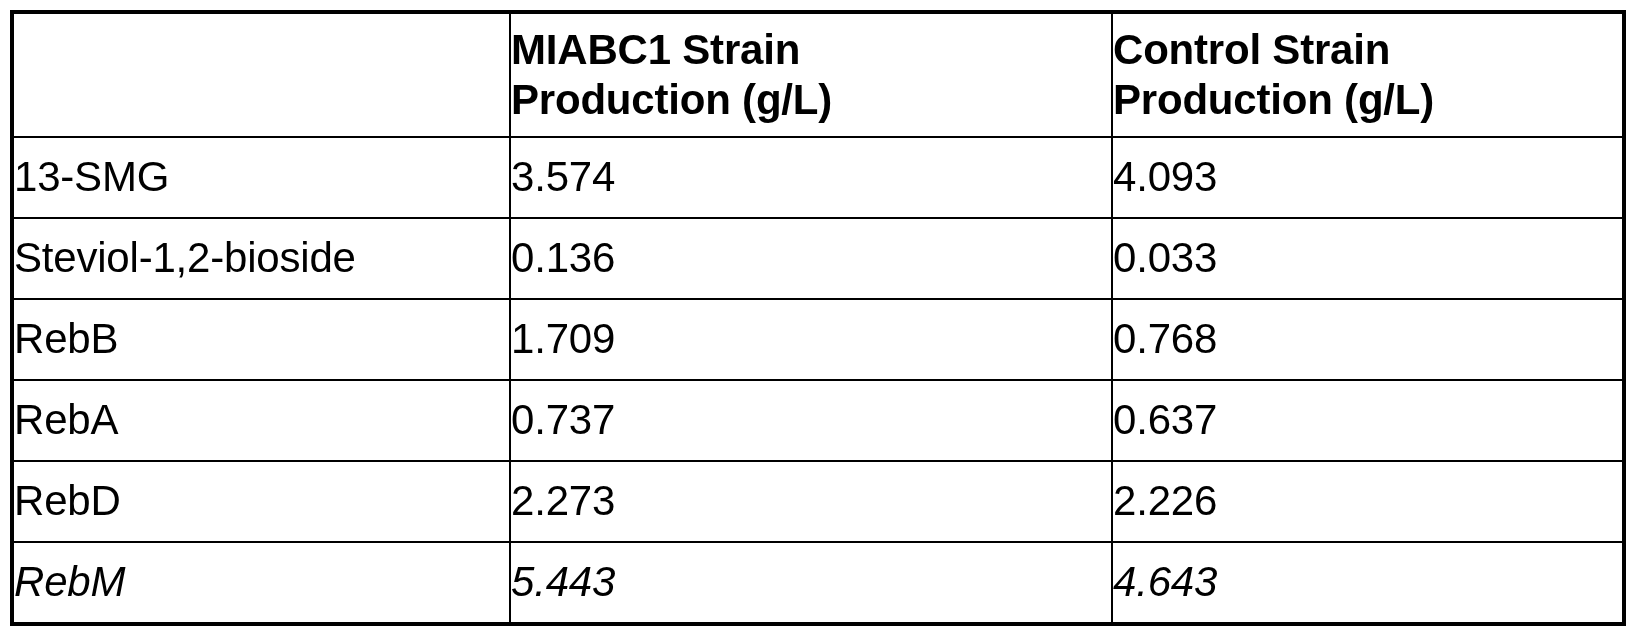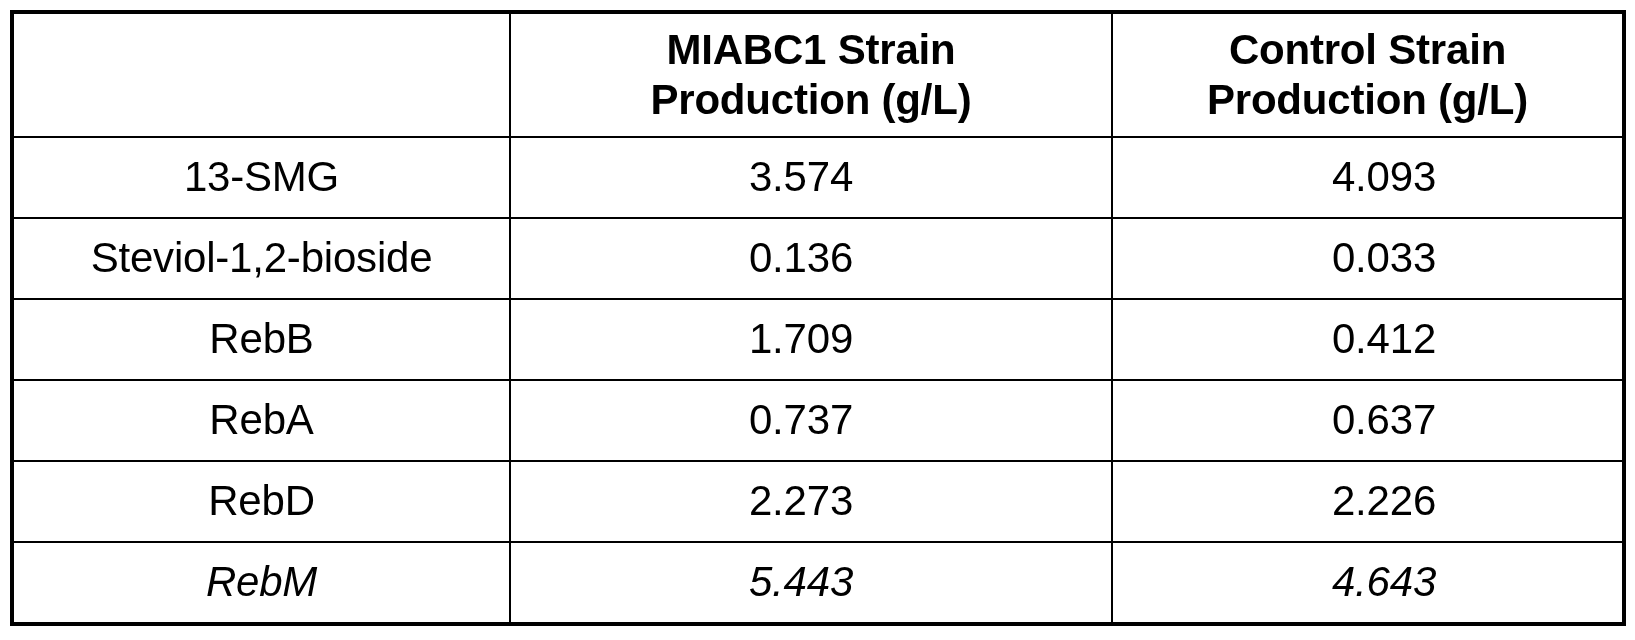--- a/index.html
+++ b/index.html
@@ -34,21 +34,21 @@
   
   col.c-label  { width: 498px; }
   col.c-miabc1 { width: 602px; }
   col.c-ctrl   { width: 512px; }
 
   table.production-table th,
   table.production-table td {
     border: 2px solid #000000;
     padding: 0;
     margin: 0;
-    text-align: center;
+    text-align: left;
     vertical-align: middle;
     color: #000000;
     background: #ffffff;
   }
 
   
   table.production-table {
     border: 4px solid #000000;
   }
 
@@ -83,21 +83,20 @@
   tbody td.analyte-cell {
     border-left: none;
   }
 
   tbody td.value-cell {
     padding-right: 20px;
   }
 
   tbody td.ctrl-cell {
     padding-right: 0;
-    padding-left: 33px;
   }
 
   tbody tr:last-child td {
     border-bottom-width: 4px;
     font-style: italic;
   }
 </style>
 </head>
 <body>
 
@@ -128,21 +127,21 @@
         <td class="ctrl-cell">4.093</td>
       </tr>
       <tr>
         <td class="analyte-cell">Steviol-1,2-bioside</td>
         <td class="value-cell">0.136</td>
         <td class="ctrl-cell">0.033</td>
       </tr>
       <tr>
         <td class="analyte-cell">RebB</td>
         <td class="value-cell">1.709</td>
-        <td class="ctrl-cell">0.412</td>
+        <td class="ctrl-cell">0.768</td>
       </tr>
       <tr>
         <td class="analyte-cell">RebA</td>
         <td class="value-cell">0.737</td>
         <td class="ctrl-cell">0.637</td>
       </tr>
       <tr>
         <td class="analyte-cell">RebD</td>
         <td class="value-cell">2.273</td>
         <td class="ctrl-cell">2.226</td>

